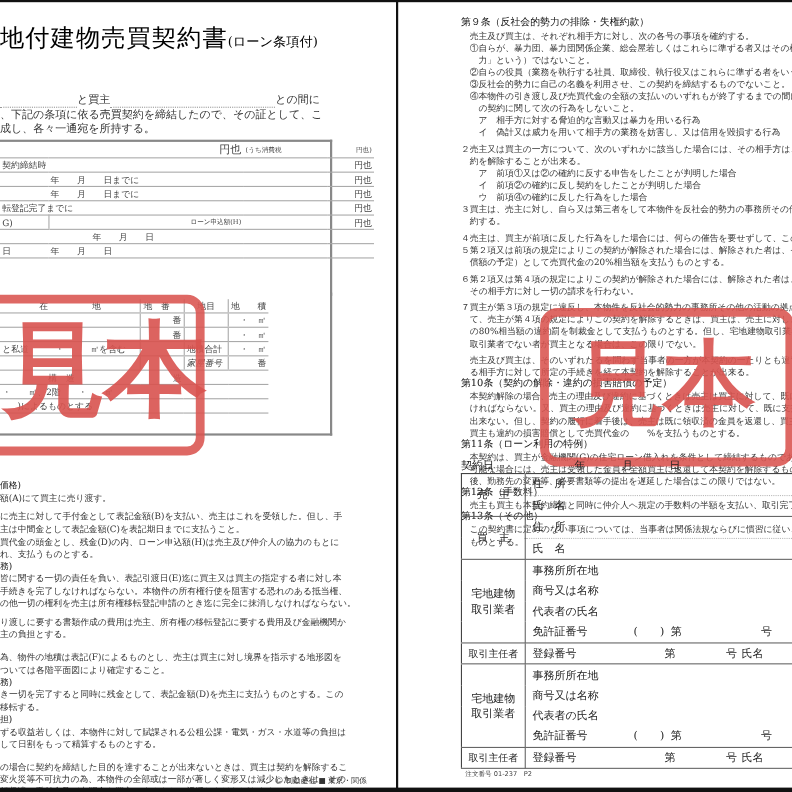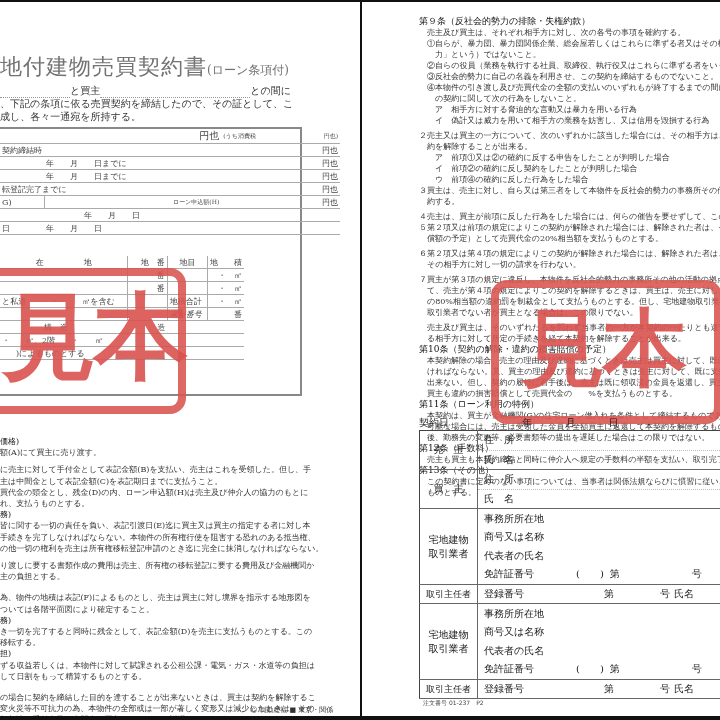--- a/index.html
+++ b/index.html
@@ -4,21 +4,21 @@
 <style>
   html,body{margin:0;padding:0;background:#fff;}
   body{width:720px;height:720px;position:relative;overflow:hidden;font-family:"DejaVu Serif",serif;color:#222;}
   .page{position:absolute;top:0;height:717px;background:#fff;overflow:hidden;}
   #left{left:0;width:360px;}
   #right{left:361px;width:359px;}
   .topbar{position:absolute;left:0;top:0;width:720px;height:2px;background:#111;}
   .botbar{position:absolute;left:0;top:716px;width:720px;height:4px;background:#111;}
   .divider{position:absolute;left:360px;top:0;width:2px;height:720px;background:#111;}
 
-  .title{position:absolute;left:0;top:52px;font-size:22px;letter-spacing:1px;white-space:nowrap;color:#737373;}
+  .title{position:absolute;left:0;top:20px;font-size:22px;letter-spacing:1px;white-space:nowrap;color:#000000;}
   .title small{font-size:12px;letter-spacing:0;}
   .intro{position:absolute;left:0;font-size:10px;white-space:nowrap;color:#333;}
   .dots{display:inline-block;border-bottom:1px dotted #999;height:10px;vertical-align:bottom;}
 
   table.ltab{position:absolute;left:0;border-collapse:collapse;font-size:8px;color:#444;}
   table.ltab td{border-bottom:1px solid #aaa;height:12px;padding:0 2px;white-space:nowrap;}
   .lbox{position:absolute;left:0;border-right:2px solid #888;}
 
   .clauses{position:absolute;left:0;font-size:8px;line-height:11.2px;color:#333;white-space:nowrap;}
   .clauses .h{color:#111;}
@@ -97,25 +97,25 @@
         </tr>
     <tr>
           <td>日</td>
           <td colspan="2">年　　月　　日</td>
           <td></td>
         </tr>
   </tbody>
     </table>
 
   <div class="lbox" style="top:266px;width:300px;height:128px;border-bottom:2px solid #888;"></div>
-  <table class="ltab" style="top:256px;width:244px;">
+  <table class="ltab" style="top:272px;width:244px;">
     <tbody>
         <tr>
       <td style="width:140px;text-align:center;">在　　　　　地</td>
-      <td style="width:50px;text-align:right;border-left:1px solid #aaa;">地　番</td>
+      <td style="width:50px;text-align:left;border-left:1px solid #aaa;">地　番</td>
       <td style="width:40px;text-align:center;border-left:1px solid #aaa;">地目</td>
       <td style="text-align:center;border-left:1px solid #aaa;">地　　積</td>
     </tr>
     <tr>
           <td></td>
           <td style="text-align:right;border-left:1px solid #aaa;">番</td>
           <td style="border-left:1px solid #aaa;"></td>
           <td style="text-align:right;border-left:1px solid #aaa;">・　㎡</td>
         </tr>
     <tr>

